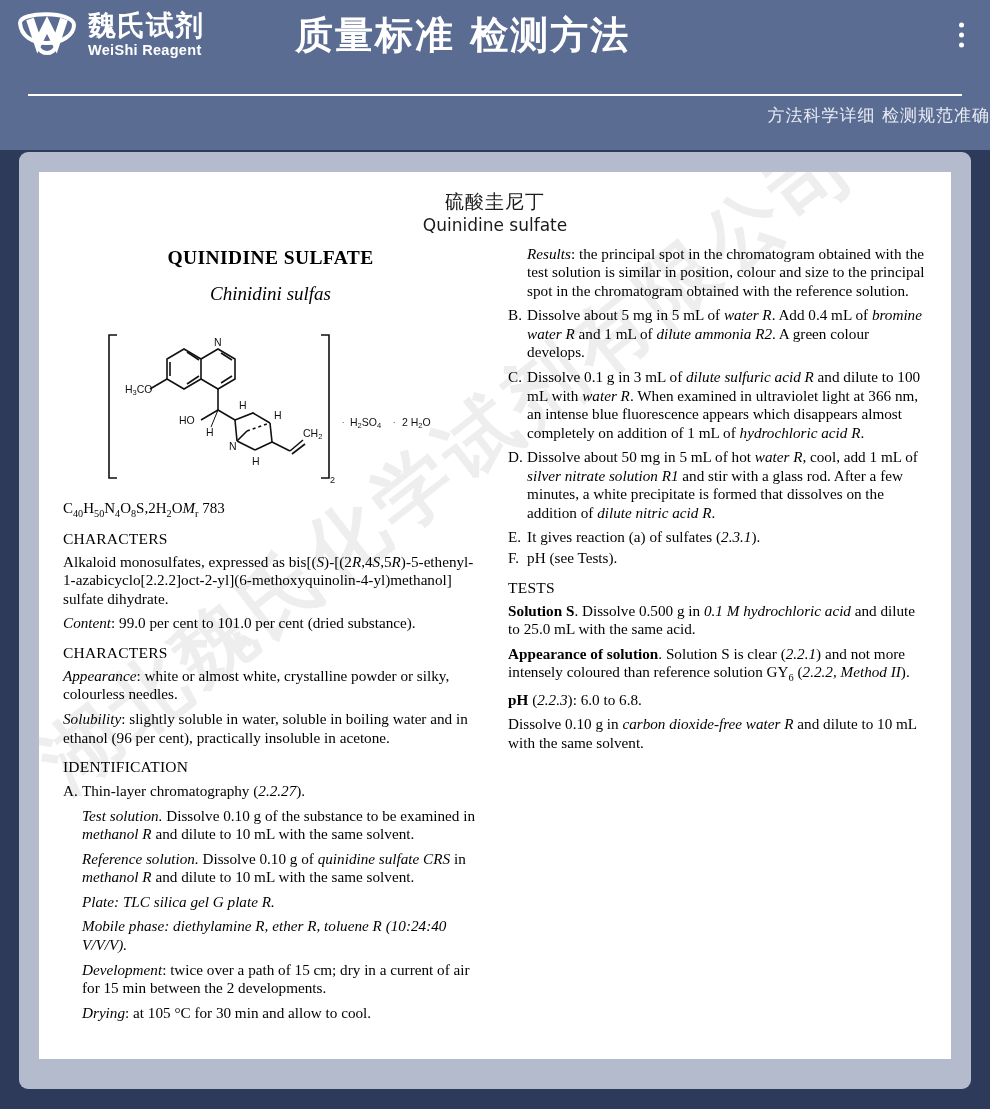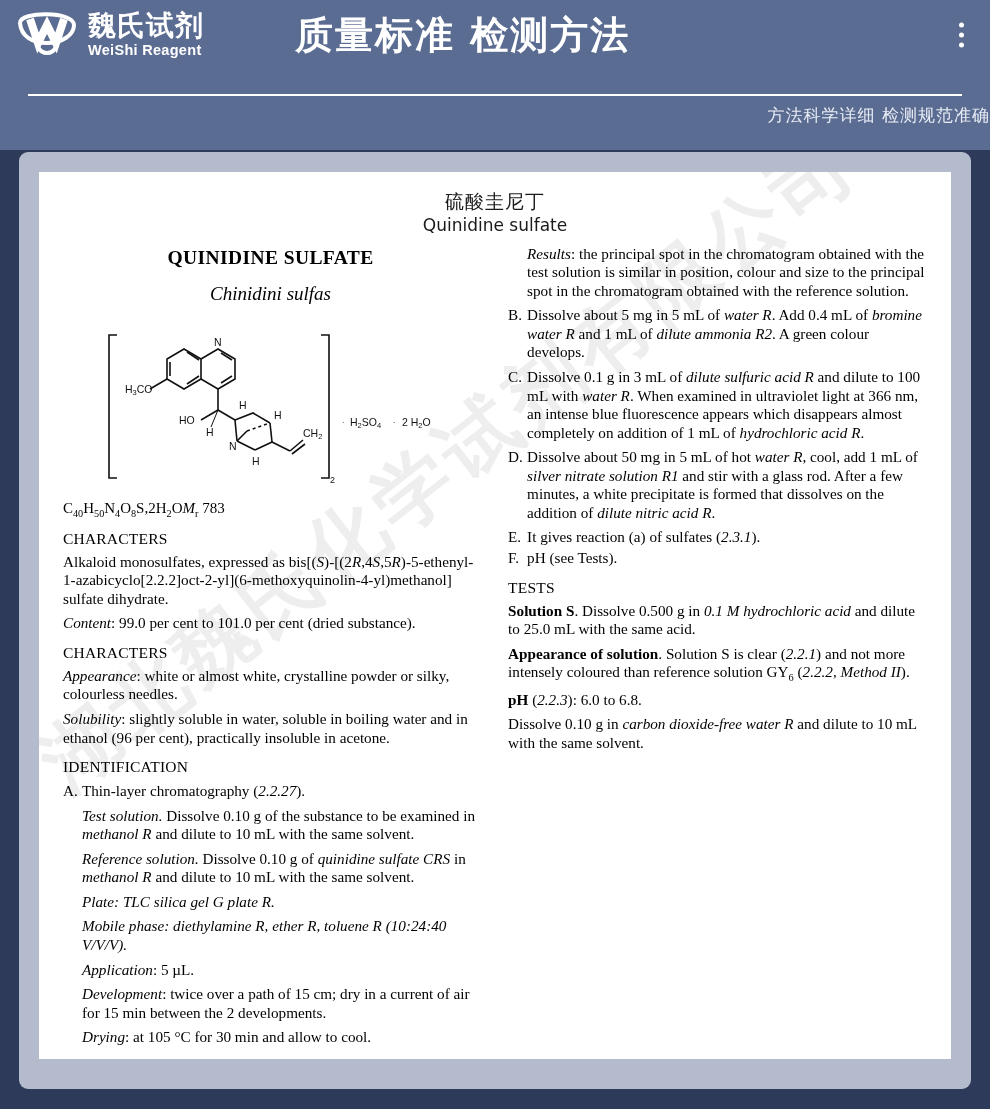--- a/index.html
+++ b/index.html
@@ -393,23 +393,20 @@
             <p class="body indent">
               <span class="it">Reference solution.</span><span> Dissolve 0.10 g of </span><span class="it">quinidine sulfate CRS</span><span> in </span><span class="it">methanol R</span><span> and dilute to 10 mL with the same solvent.</span>
             </p>
             <p class="body indent">
               <span class="it">Plate</span><span class="it">: TLC silica gel G plate R.</span>
             </p>
             <p class="body indent">
               <span class="it">Mobile phase</span><span class="it">: diethylamine R, ether R, toluene R (10:24:40 V/V/V).</span>
             </p>
             <p class="body indent">
-              <span class="it">Application</span><span>: 5 µL.</span>
-            </p>
-            <p class="body indent">
               <span class="it">Development</span><span>: twice over a path of 15 cm; dry in a current of air for 15 min between the 2 developments.</span>
             </p>
             <p class="body indent">
               <span class="it">Drying</span><span>: at 105 °C for 30 min and allow to cool.</span>
             </p>
 
           </div>
 
           <div class="col col-right">
 

